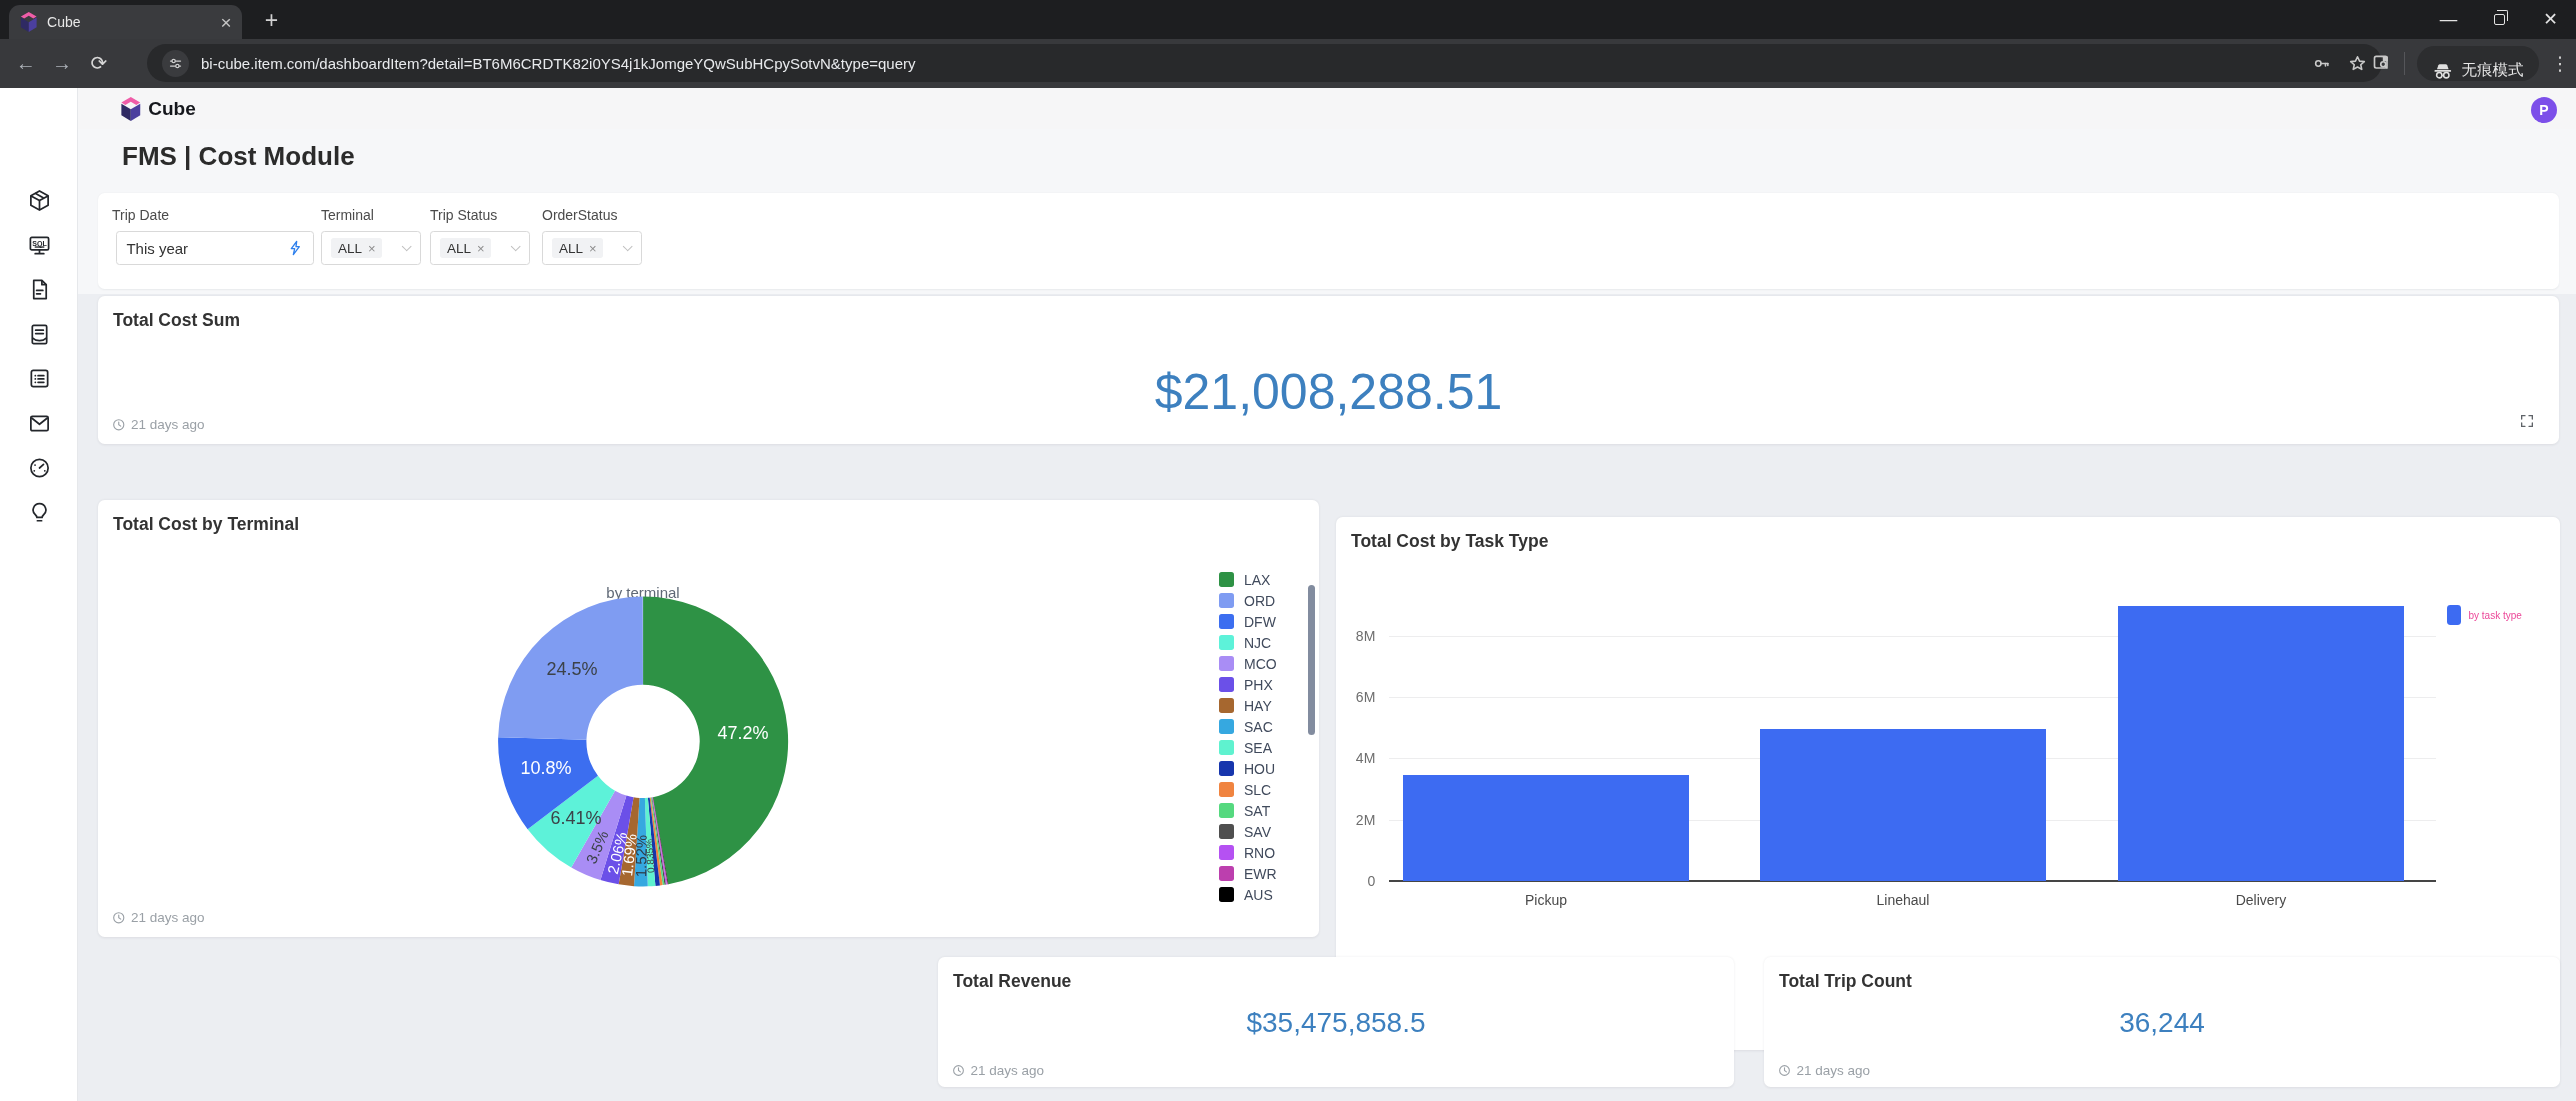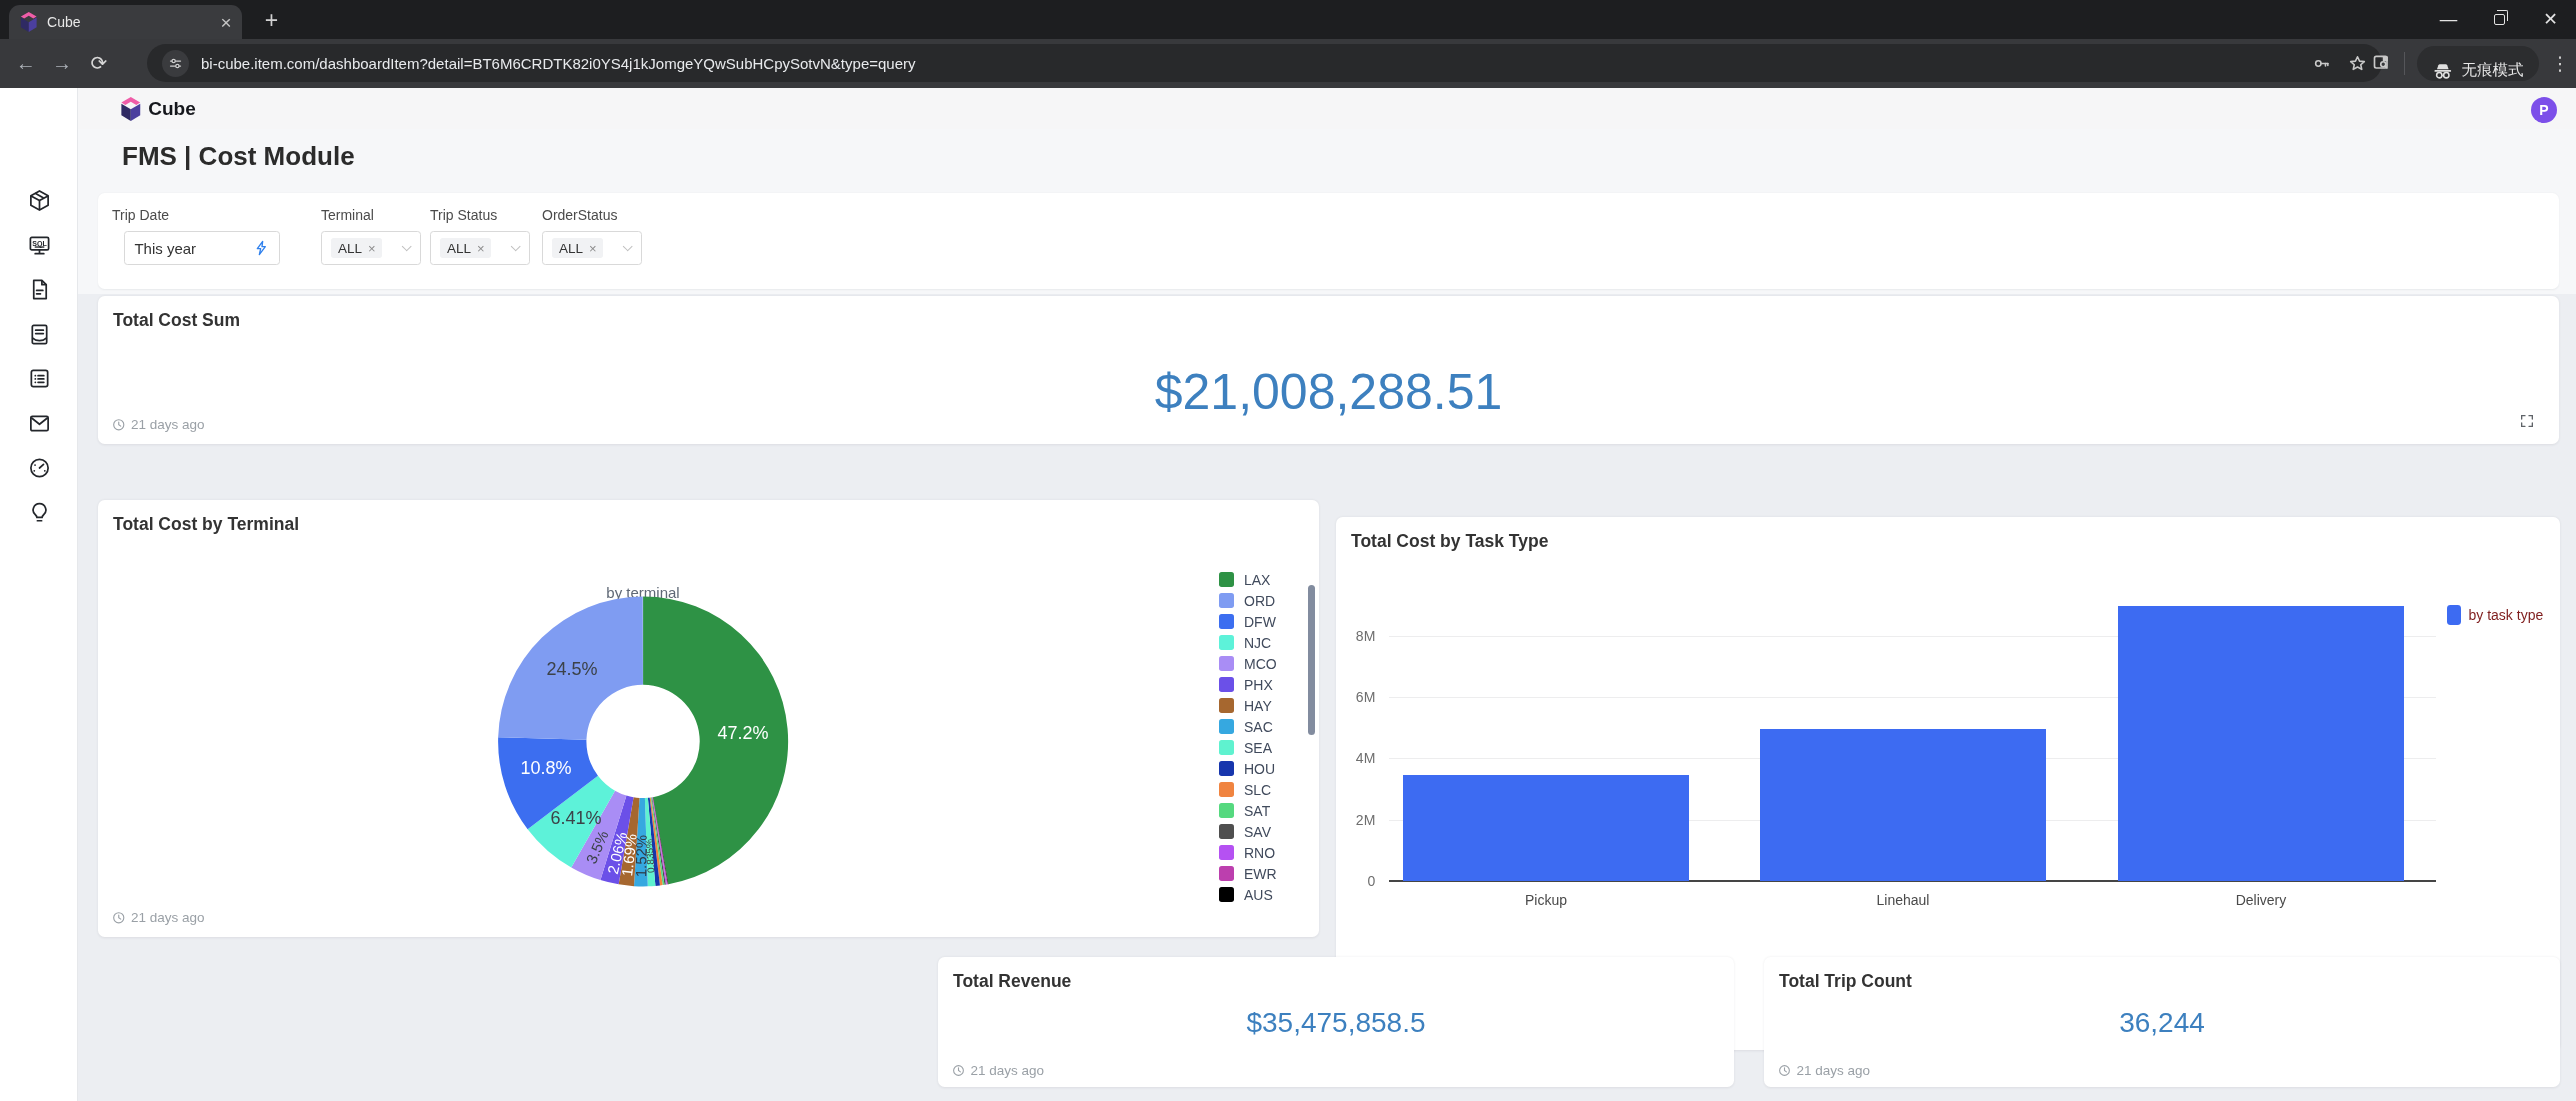--- a/index.html
+++ b/index.html
@@ -80,21 +80,21 @@
   .pie-scrollbar { position:absolute; left:1210px; top:85px; width:7.4px; height:150px; border-radius:4px; background:#828c9f; }
 
   
   .gridline { position:absolute; height:1.3px; background:#ededee; }
   .axisline { position:absolute; height:2px; background:#454545; }
   .ytick { position:absolute; width:38px; text-align:right; font-size:14px; color:#6e6e6e; transform:translateY(-50%); }
   .bar { position:absolute; background:#3d6bf2; }
   .xtick { position:absolute; width:286px; text-align:center; font-size:14px; color:#4a4a4a; }
   .bar-legend { position:absolute; left:1111px; top:88px; display:flex; gap:8px; align-items:center; }
   .bar-legend .sw { width:13.5px; height:20px; border-radius:3.4px; background:#3d6bf2; }
-  .bar-legend .tx { font-size:14px; color:#7f1d1d; }
+  .bar-legend .tx { font-size:10px; color:#ec4899; }
 
   svg { display:block; }
 </style>
 </head>
 <body>
 
 <div class="tabstrip">
   <div class="tab">
     <span>
       <svg width="17.5" height="20" viewBox="0 0 24 28">
@@ -247,21 +247,21 @@
 <div class="main">
   <div class="band"></div>
   <div class="page-title">FMS | Cost Module</div>
 
   <div class="filters-panel">
     <span class="f-label" style="left:14px">Trip Date</span>
     <span class="f-label" style="left:223px">Terminal</span>
     <span class="f-label" style="left:332px">Trip Status</span>
     <span class="f-label" style="left:444px">OrderStatus</span>
 
-    <div class="f-box" style="left:26px; width:156px">
+    <div class="f-box" style="left:18px; width:198px">
       <span class="f-input-text">This year</span>
       <span>
         <svg width="16" height="16" viewBox="0 0 24 24" fill="none" stroke="#2f80ed" stroke-width="2" stroke-linejoin="round">
           <path d="M13 2 5 13h5l-2 9 9-12h-5z"></path>
         </svg>
       </span>
     </div>
 
     <div class="f-box" style="left:223px; width:100px">
       <span class="f-tag">

